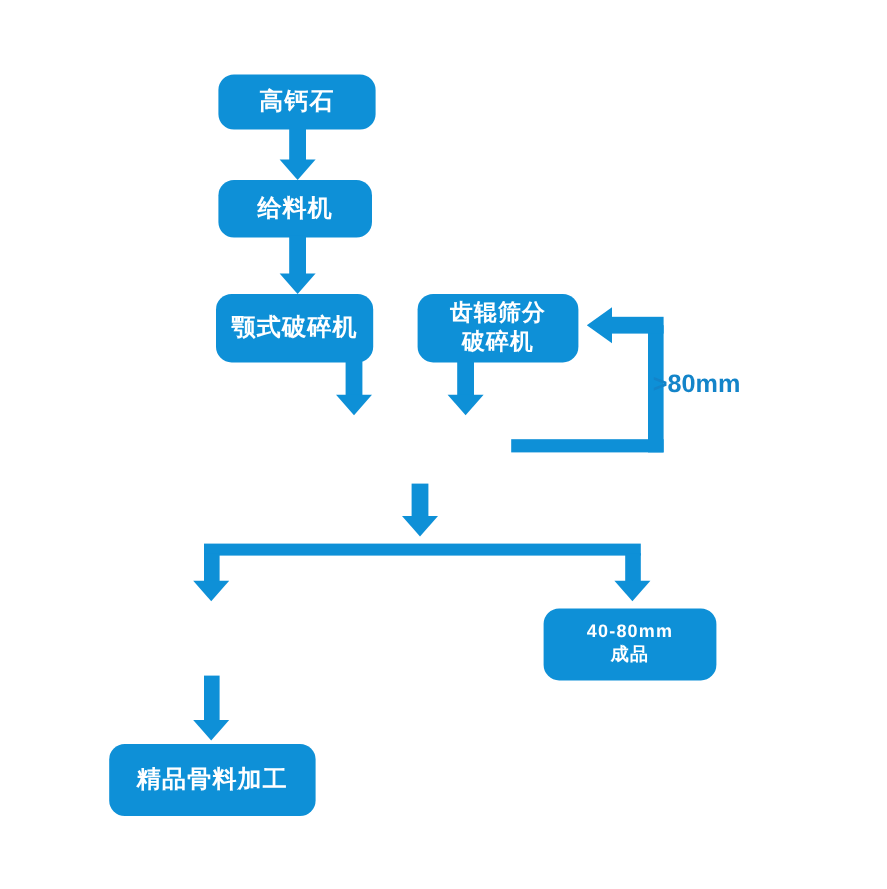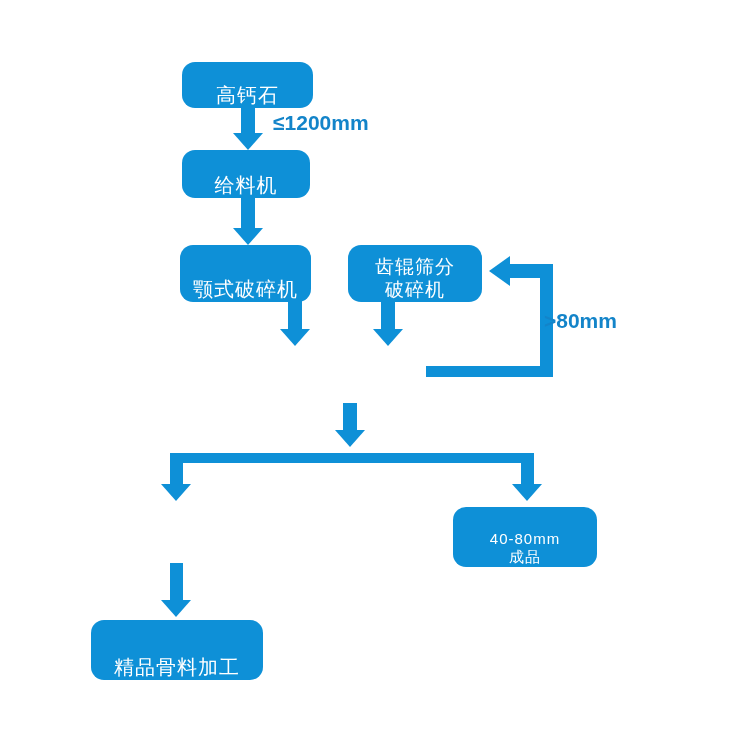--- a/index.html
+++ b/index.html
@@ -20,22 +20,22 @@
     overflow: hidden;
   }
   .node {
     position: absolute;
     background: var(--node-fill);
     color: var(--node-text);
     border-radius: 13px;
     display: flex;
     flex-direction: column;
     align-items: center;
-    justify-content: flex-end;
-    font-weight: normal;
+    justify-content: center;
+    font-weight: bold;
     font-size: 20px;
     line-height: 1.25;
     text-align: center;
     letter-spacing: 1px;
   }
   .node .line { display: block; }
   .shaft { position: absolute; background: var(--edge); }
   .head-down {
     position: absolute; width: 0; height: 0;
     border-left: 15px solid transparent;
@@ -147,16 +147,15 @@
   <div class="head-down" id="split-right-head"></div>
 
   <div class="shaft" id="a6-shaft"></div>
   <div class="head-down" id="a6-head"></div>
 
   <div class="shaft" id="loop-bottom"></div>
   <div class="shaft" id="loop-vert"></div>
   <div class="shaft" id="loop-top"></div>
   <div class="head-left" id="loop-head"></div>
 
-  <div class="edge-label" id="label-feed-size">≤1200mm</div>
   <div class="edge-label" id="label-oversize">&gt;80mm</div>
 
 </div>
 
 </body></html>

